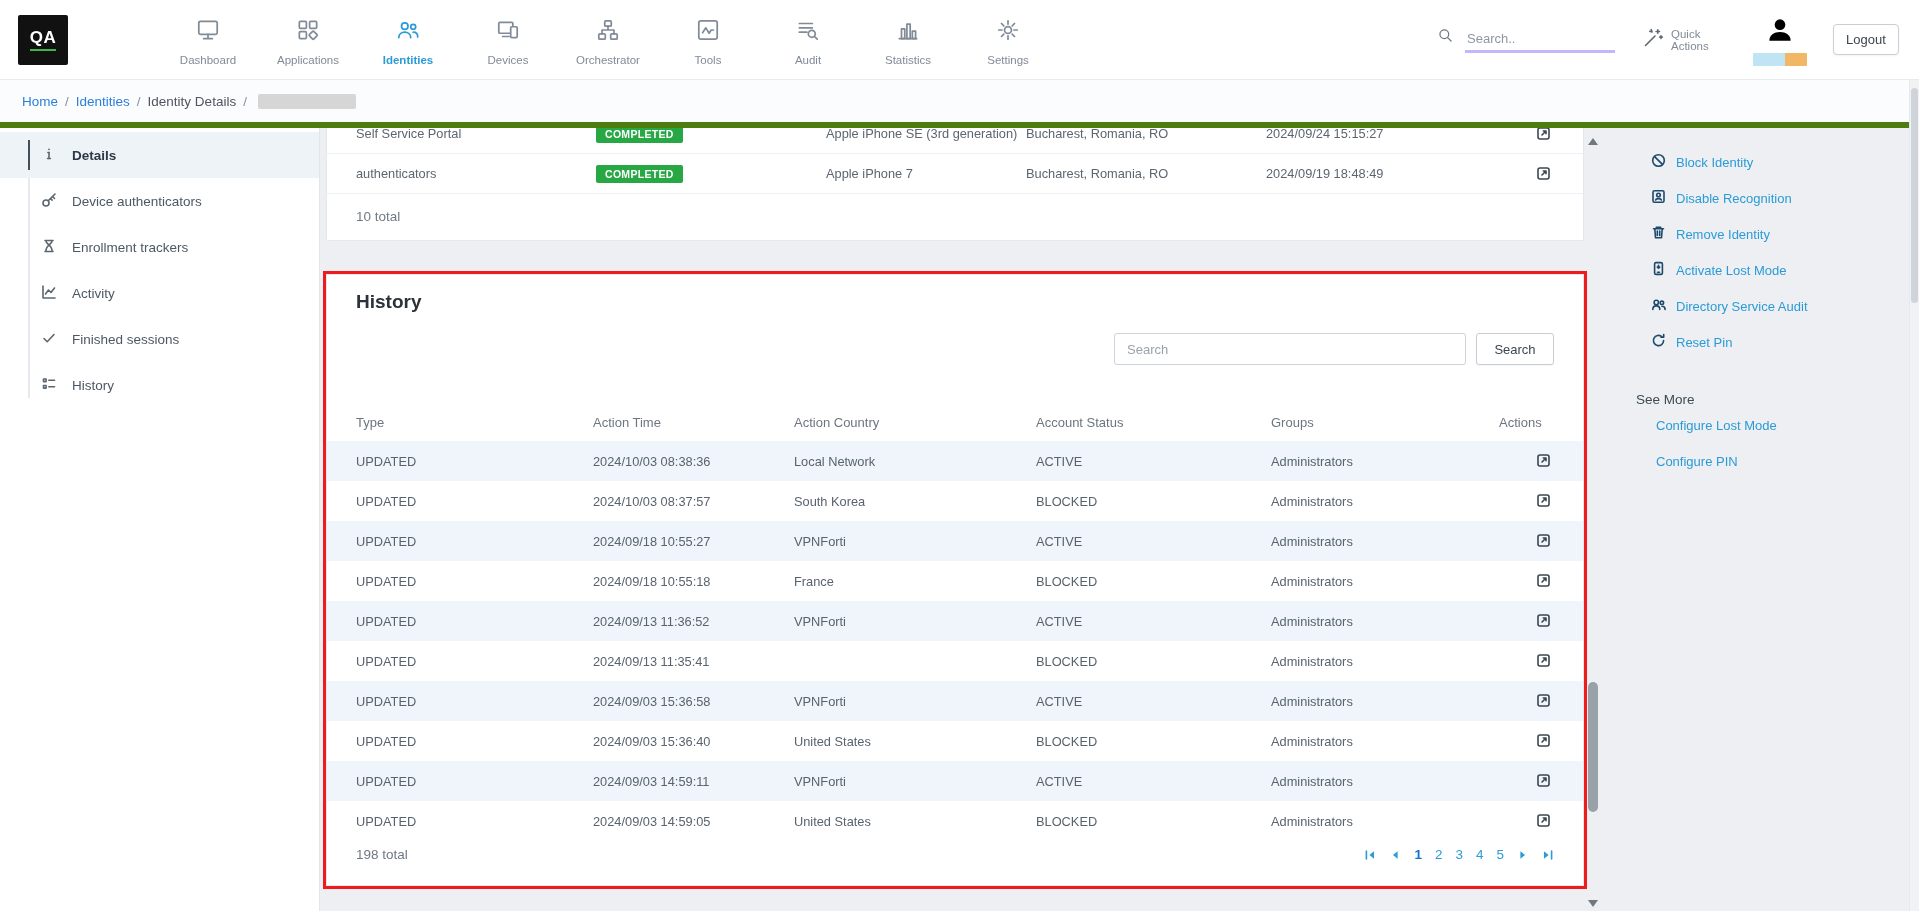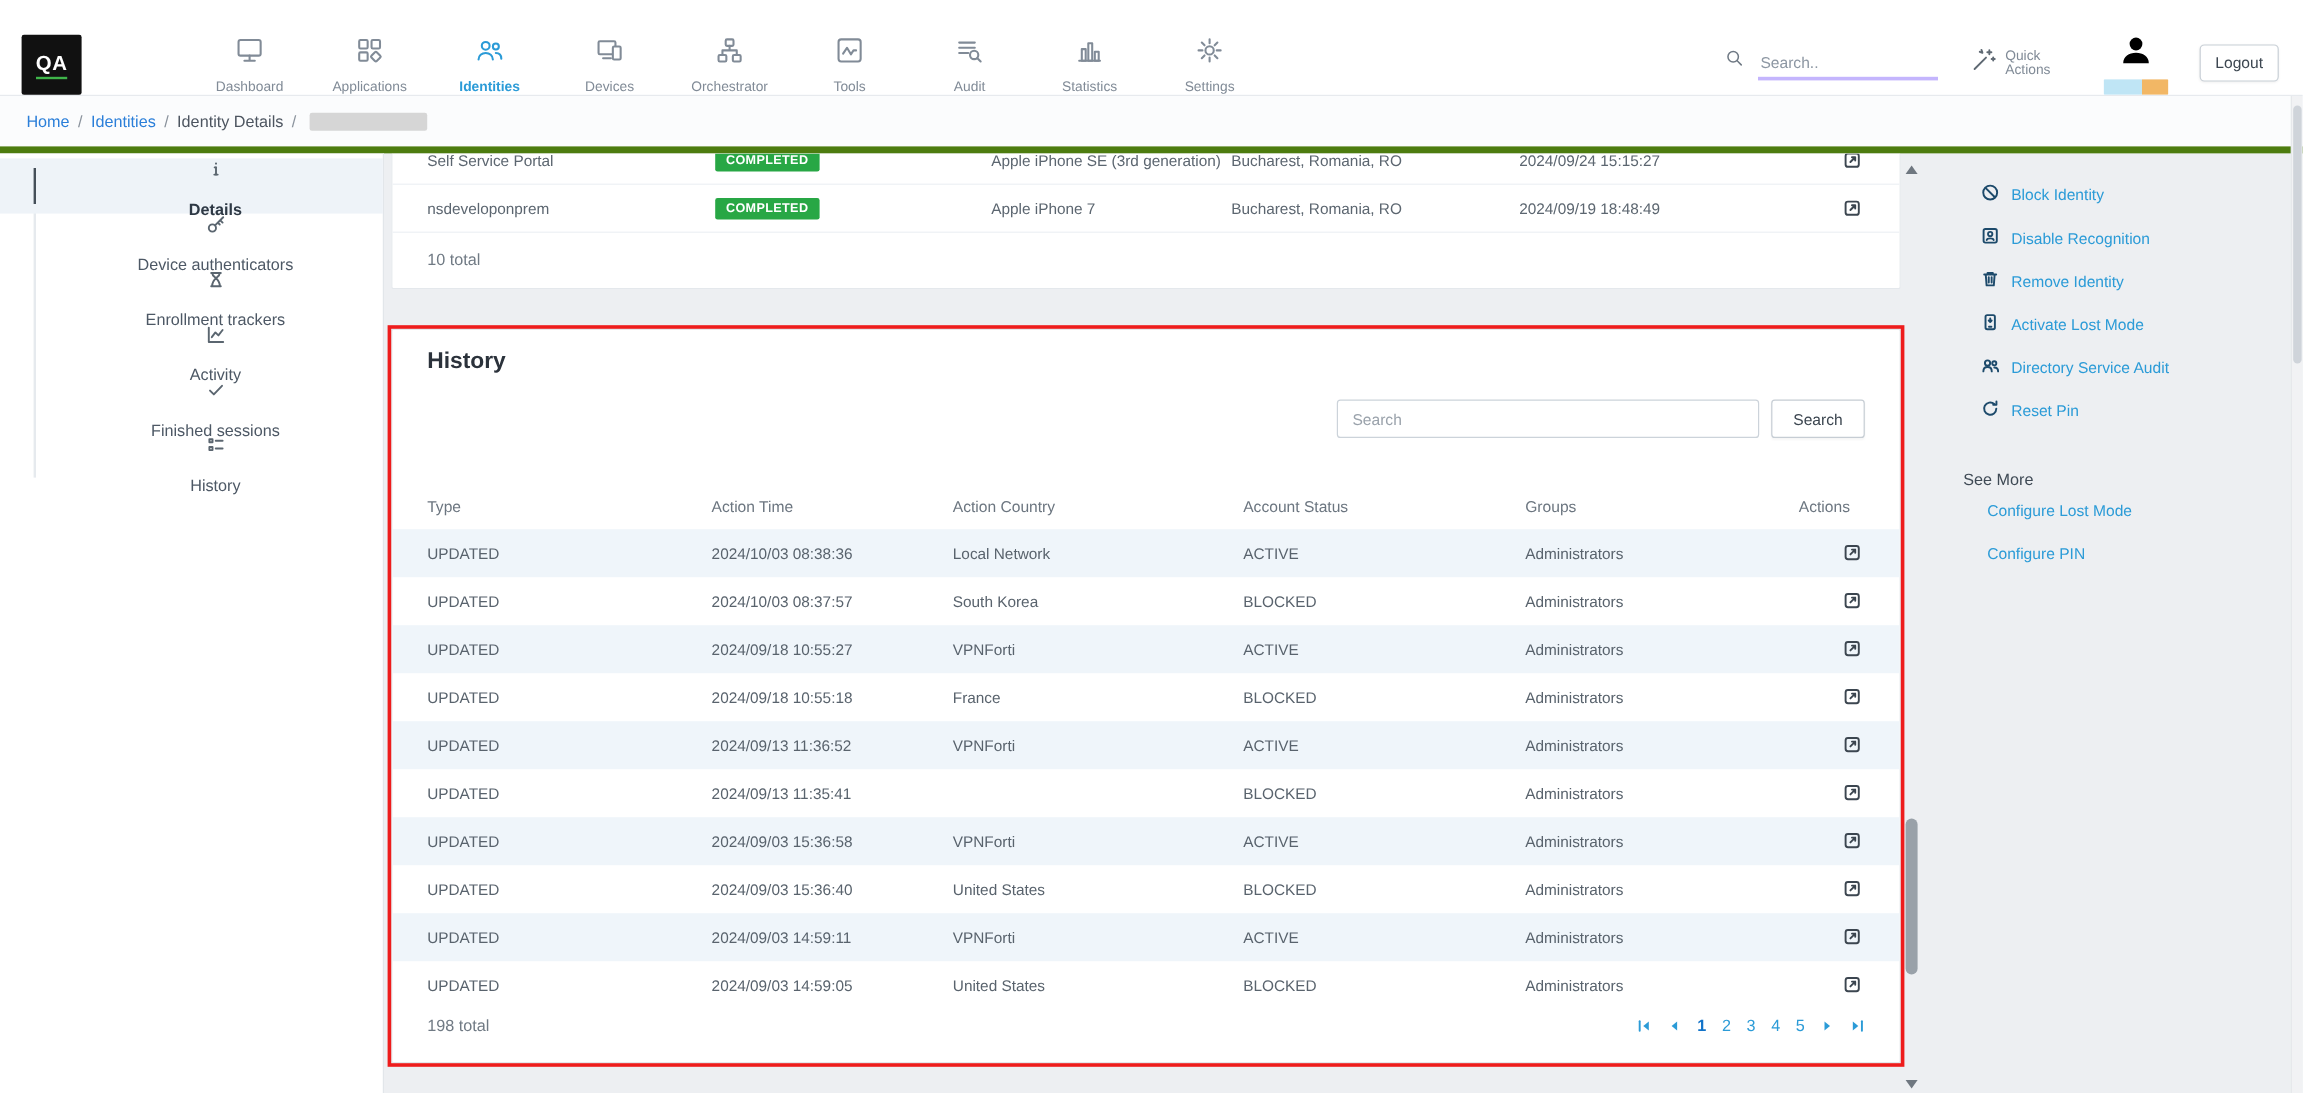--- a/index.html
+++ b/index.html
@@ -2,21 +2,21 @@
 <html><head>
 <meta charset="utf-8">
 <style>
   * { margin:0; padding:0; box-sizing:border-box; }
   html,body { width:1919px; height:911px; overflow:hidden; background:#fff;
               font-family:"Liberation Sans", sans-serif; }
   .page { width:1919px; height:911px; position:relative; overflow:hidden; }
 
   
   .topnav { height:80px; background:#fff; border-bottom:1px solid #e7eaee;
-            display:flex; align-items:flex-end; position:relative; z-index:5; }
+            display:flex; align-items:center; position:relative; z-index:5; }
   .logo { width:50px; height:50px; background:#111; color:#fff; margin-left:18px;
           display:flex; align-items:center; justify-content:center;
           font-weight:bold; font-size:17px; letter-spacing:.5px; border-radius:2px; }
   .logo b { color:#fff; border-bottom:2px solid #3fb54a; padding-bottom:1px; }
   .navlist { display:flex; margin-left:90px; }
   .nav-item { width:100px; display:flex; flex-direction:column; align-items:center;
               gap:7px; cursor:pointer; color:#818b97; padding-top:4px; }
   .nav-item .lbl { font-size:11.5px; }
   .nav-item.active { color:#2b9bd7; }
   .nav-item.active .lbl { font-weight:600; }
@@ -55,21 +55,21 @@
 
   
   .body-row { display:flex; height:783px; background:#edeff2; }
 
   
   .sidebar { width:320px; background:#fff; border-right:1px solid #e2e6ea; padding-top:4px; }
   .side-nav { position:relative; }
   .side-nav::before { content:""; position:absolute; left:28px; top:10px; bottom:10px;
        width:2px; background:#e6eaee; }
   .side-item { height:46px; display:flex; align-items:center; gap:14px; padding-left:40px;
-       font-size:13.5px; color:#4d5865; cursor:pointer; position:relative;flex-direction:column; }
+       font-size:13.5px; color:#4d5865; cursor:pointer; position:relative; }
   .side-item svg { width:18px; height:18px; color:#5b6670; flex:0 0 auto; }
   .side-item.active { background:#eef3f8; color:#2e3945; font-weight:bold; }
   .side-item.active::before { content:""; position:absolute; left:28px; top:8px; bottom:8px;
        width:2px; background:#454f59; }
 
   
   .content-wrap { flex:0 0 1282px; position:relative; padding:0 18px 0 6px; overflow:hidden; }
   .card { background:#fff; border:1px solid #e4e8ec; border-radius:2px; }
 
   .sessions-card { overflow:hidden; border-top:none; border-radius:0 0 2px 2px; }
@@ -365,21 +365,21 @@
           <span>Bucharest, Romania, RO</span>
           <span>2024/09/24 15:15:27</span>
           <span class="cell actions"><button class="row-action"><svg viewBox="0 0 17 17">
                   <g class="ic">
                     <rect x="3" y="3" width="11" height="11" rx="2"></rect>
                     <path d="M7 10l4-4M11 8.7V6H8.3"></path>
                   </g>
                 </svg></button></span>
         </div>
         <div class="sess-row">
-          <span>nsdeveloponprem</span>
+          <span>authenticators</span>
           <span><span class="badge">COMPLETED</span></span>
           <span>Apple iPhone 7</span>
           <span>Bucharest, Romania, RO</span>
           <span>2024/09/19 18:48:49</span>
           <span class="cell actions"><button class="row-action"><svg viewBox="0 0 17 17">
                   <g class="ic">
                     <rect x="3" y="3" width="11" height="11" rx="2"></rect>
                     <path d="M7 10l4-4M11 8.7V6H8.3"></path>
                   </g>
                 </svg></button></span>

